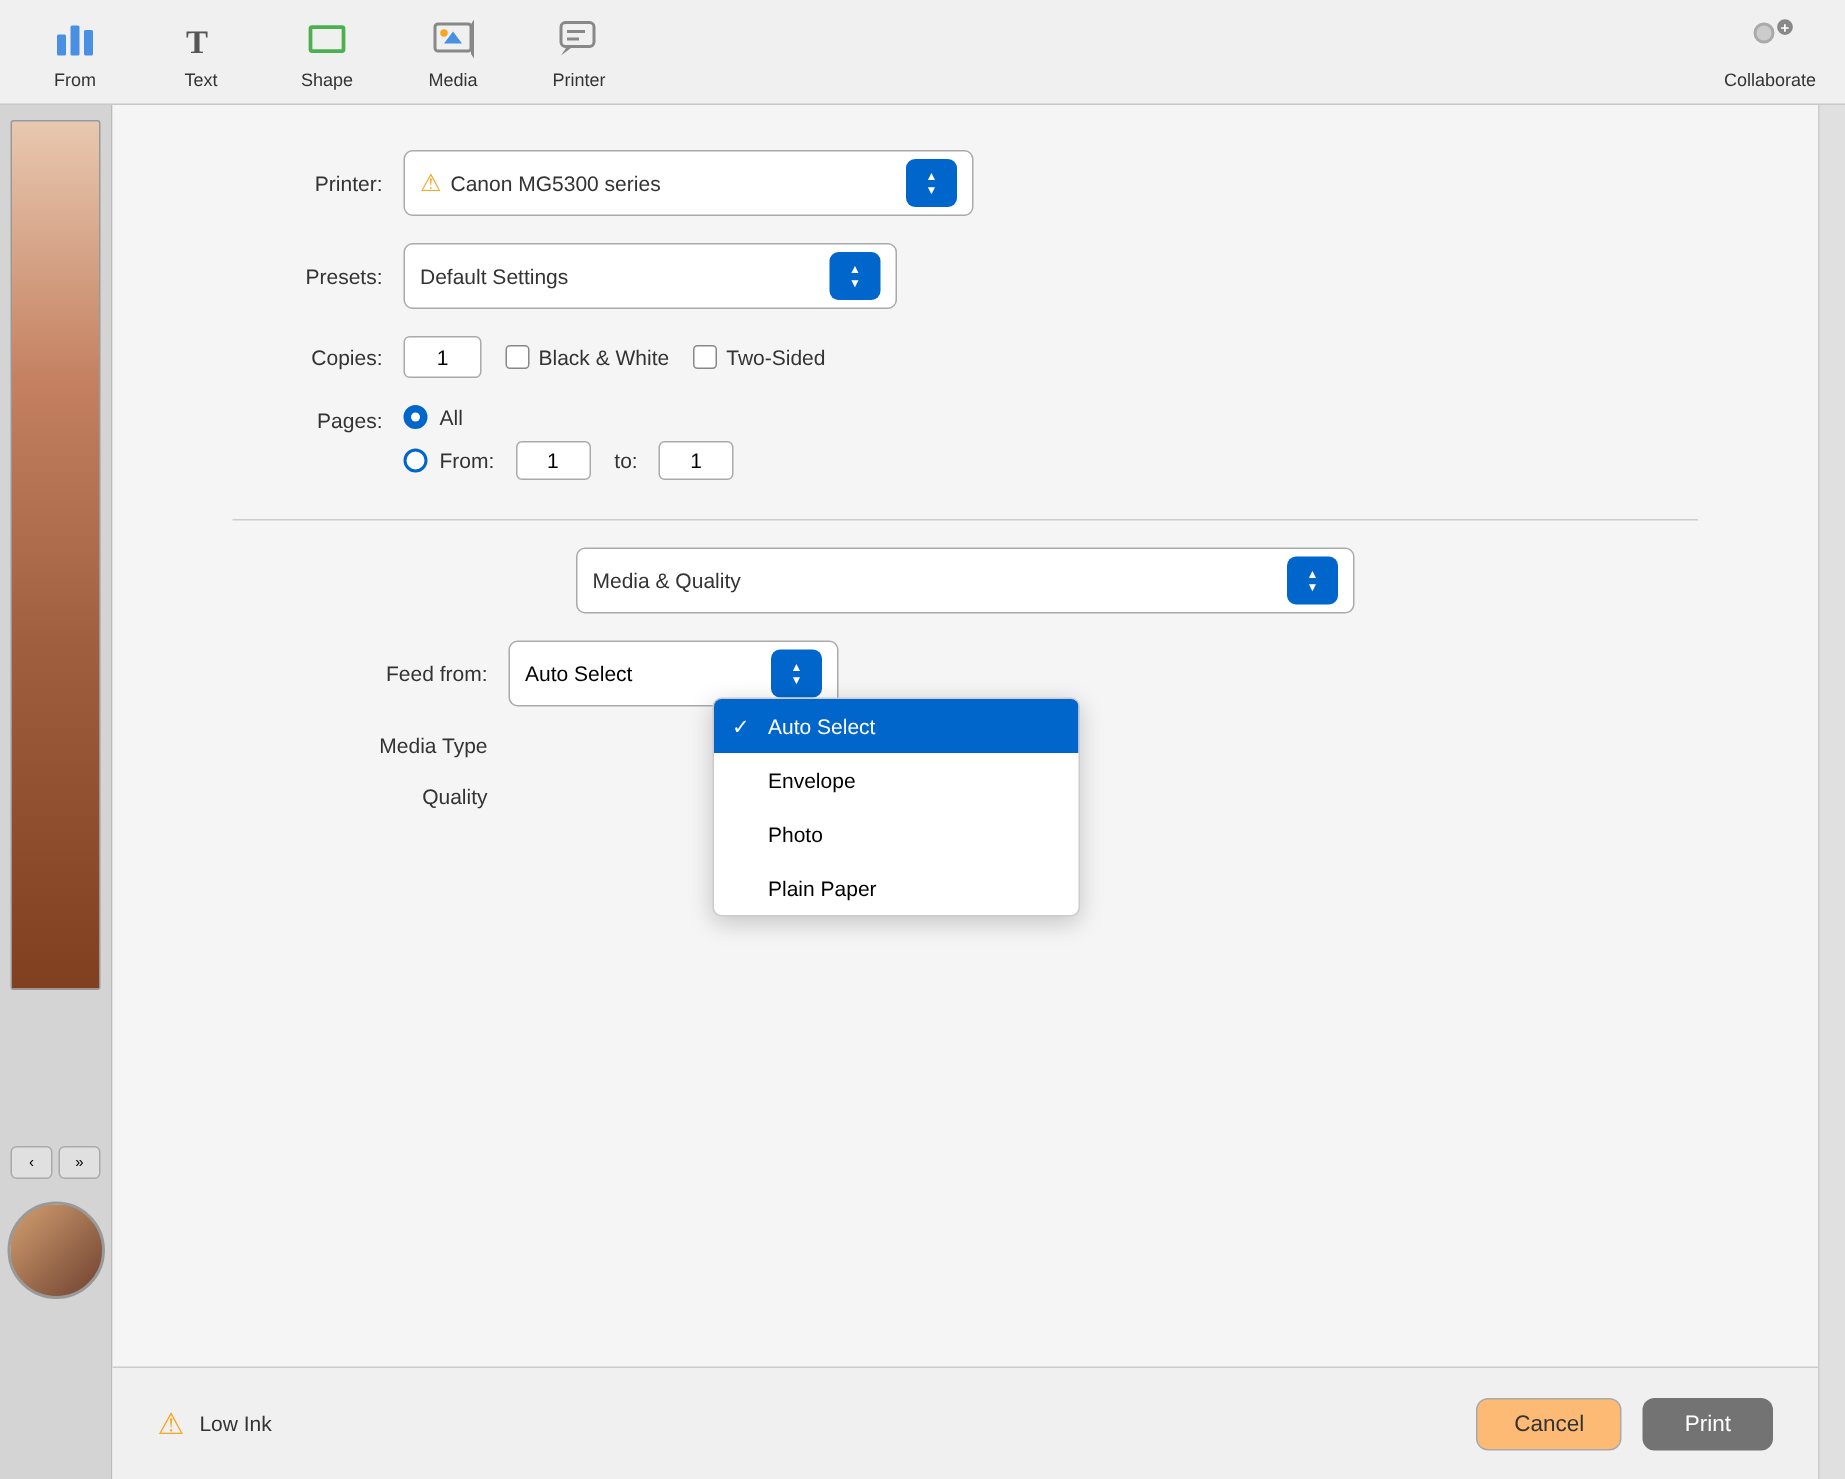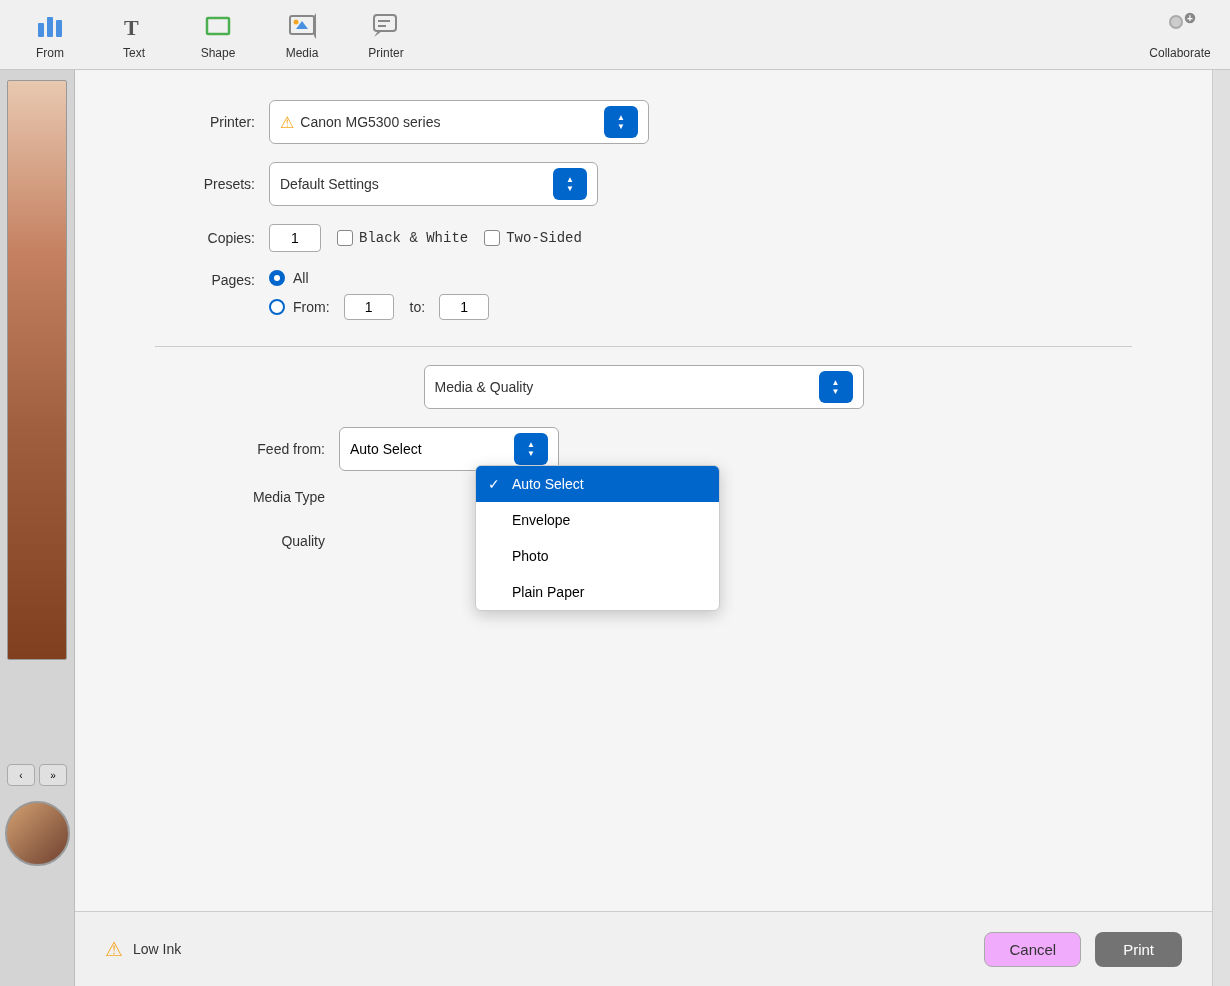--- a/index.html
+++ b/index.html
@@ -157,21 +157,20 @@
       display: flex;
       align-items: center;
       gap: 16px;
     }
     .checkbox-item {
       display: flex;
       align-items: center;
       gap: 6px;
       font-size: 14px;
       color: #333;
-      font-family: Liberation Mono, monospace;
     }
     .checkbox-input {
       width: 16px;
       height: 16px;
       border: 1px solid #888;
       border-radius: 3px;
       background: white;
       cursor: pointer;
     }
 
@@ -253,21 +252,21 @@
       align-items: center;
       justify-content: space-between;
       cursor: pointer;
     }
 
     
     .media-type-row {
       display: flex;
       align-items: flex-start;
       padding-left: 40px;
-      margin-bottom: 28px;
+      margin-bottom: 18px;
       position: relative;
     }
 
     
     .quality-row {
       display: flex;
       padding-left: 40px;
     }
 
     
@@ -347,21 +346,21 @@
     .warning-triangle {
       font-size: 20px;
       color: #f5a623;
     }
     .bottom-actions {
       margin-left: auto;
       display: flex;
       gap: 14px;
     }
     .cancel-btn {
-      background: #f0abfc;
+      background: #fdba74;
       border: 1px solid #aaa;
       border-radius: 8px;
       padding: 8px 24px;
       font-size: 15px;
       cursor: pointer;
       color: #333;
     }
     .print-btn {
       background: #737373;
       border: none;
@@ -512,21 +511,21 @@
           <input class="page-input" type="text" value="1" style="margin-right: 8px;">
           <span style="margin-right:6px;">to:</span>
           <input class="page-input" type="text" value="1" style="">
         </div>
       </div>
     </div>
 
     <hr class="divider">
 
     <div style="display:flex; justify-content:center; margin-bottom:18px;">
-      <div class="select-box" style="width:440px;">
+      <div class="select-box" style="width:519px;">
         <span style="flex:1;">Media &amp; Quality</span>
         <div class="blue-stepper">
           <span class="arrow-up">▲</span>
           <span class="arrow-down">▼</span>
         </div>
       </div>
     </div>
 
     <div class="feed-from-row">
       <span class="feed-label">Feed from:</span>

